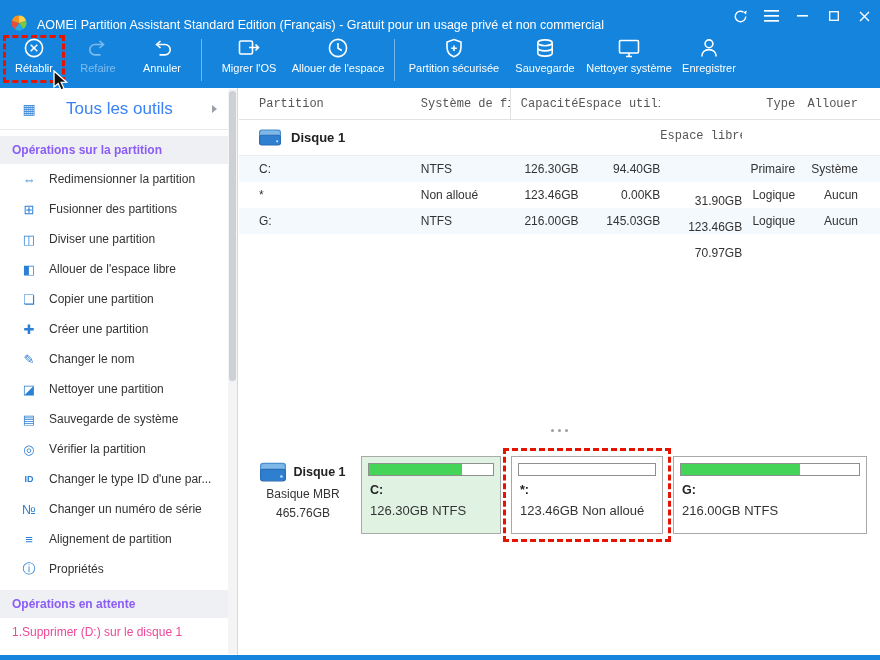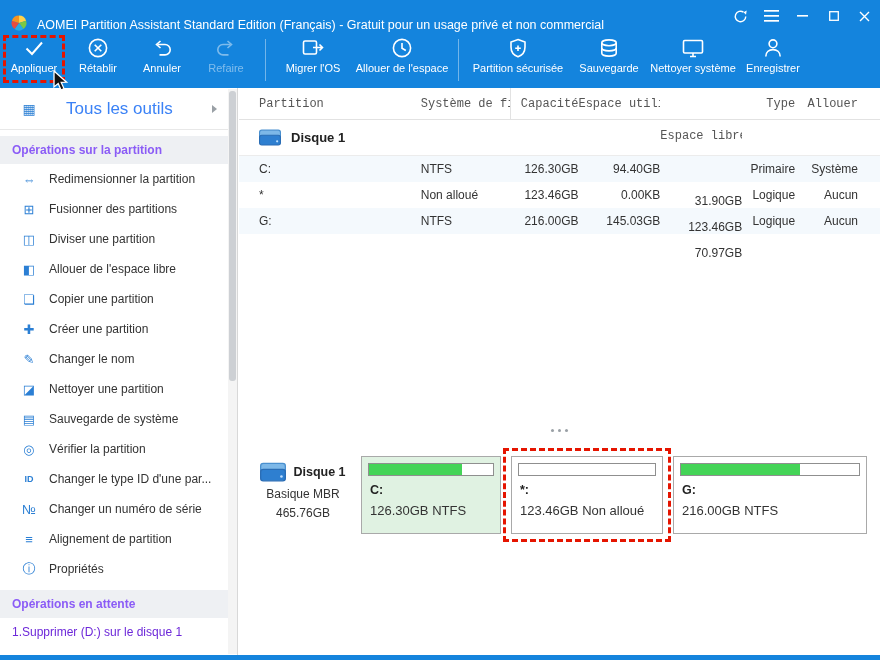--- a/index.html
+++ b/index.html
@@ -36,21 +36,21 @@
   .all-tools .lab { margin-left:28px; font-size:17px; color:#3b82f6; }
   .chev { position:absolute; right:20px; width:0; height:0;
           border-left:5px solid #9aa0a6; border-top:4px solid transparent; border-bottom:4px solid transparent; }
   .sec-head { height:28px; background:#eef0f3; display:flex; align-items:center;
               padding-left:12px; font-size:12px; font-weight:bold; color:#8b5cf6; margin-top:6px; }
   .sideitem { height:30px; display:flex; align-items:center; padding-left:20px;
               cursor:pointer; font-size:12px; color:#333; }
   .sideitem .lab { margin-left:11px; white-space:nowrap; }
   .id-glyph { font-size:9px; font-weight:bold; }
   .pending-item { height:28px; display:flex; align-items:center; padding-left:12px;
-                  font-size:12px; color:#6d28d9; cursor:pointer; }
+                  font-size:12px; color:#ec4899; cursor:pointer; }
   .sb-scroll { position:absolute; left:228px; top:89px; width:9px; height:565px; background:#f4f4f4; }
   .sb-thumb { position:absolute; left:1px; top:2px; width:7px; height:290px;
               background:#cdd0d4; border-radius:3px; }
 
   
   .main { position:absolute; left:239px; top:88px; width:641px; height:567px; background:#fff; }
   .thead { display:flex; height:32px; border-bottom:1px solid #e2e2e2; color:#555; font-size:12px;font-family:Liberation Mono, monospace; }
   .thead > div, .trow > div { height:100%; line-height:32px; white-space:nowrap; overflow:hidden; }
   .trow > div { line-height:26px; }
   .c1 { width:182px; padding-left:20px; text-align:left; }
@@ -140,44 +140,38 @@
       <svg width="11" height="11" viewBox="0 0 11 11">
           <path d="M1 1 L10 10 M10 1 L1 10" stroke="#fff" stroke-width="1.4"></path>
         </svg>
     </span>
   </span>
 </div>
 
 <div class="toolbar">
   <div class="tbtn" style="width:64px">
     <svg width="26" height="26" viewBox="0 0 26 26">
-      <path d="M5.5 13.5 L11 19 L21 7.5" fill="none" stroke="#fff" stroke-width="2"></path>
-    </svg>
-    <span class="tlabel">Appliquer</span>
-  </div>
-  <div class="tbtn" style="width:64px">
-    <svg width="26" height="26" viewBox="0 0 26 26">
       <circle cx="13" cy="13" r="8.6" fill="none" stroke="#fff" stroke-width="1.6"></circle>
       <path d="M9.7 9.7 L16.3 16.3 M16.3 9.7 L9.7 16.3" stroke="#fff" stroke-width="1.6"></path>
     </svg>
     <span class="tlabel">Rétablir</span>
   </div>
+  <div class="tbtn disabled" style="width:64px">
+    <svg width="26" height="26" viewBox="0 0 26 26">
+      <path d="M17.5 9.5 H10 A5.2 5.2 0 0 0 10 19.9 H15.5" fill="none" stroke="#fff" stroke-width="1.6"></path>
+      <path d="M14.5 6 L18.5 9.5 L14.5 13" fill="none" stroke="#fff" stroke-width="1.6"></path>
+    </svg>
+    <span class="tlabel">Refaire</span>
+  </div>
   <div class="tbtn" style="width:64px">
     <svg width="26" height="26" viewBox="0 0 26 26">
       <path d="M8.5 9.5 H16 A5.2 5.2 0 0 1 16 19.9 H10.5" fill="none" stroke="#fff" stroke-width="1.6"></path>
       <path d="M11.5 6 L7.5 9.5 L11.5 13" fill="none" stroke="#fff" stroke-width="1.6"></path>
     </svg>
     <span class="tlabel">Annuler</span>
-  </div>
-  <div class="tbtn disabled" style="width:64px">
-    <svg width="26" height="26" viewBox="0 0 26 26">
-      <path d="M17.5 9.5 H10 A5.2 5.2 0 0 0 10 19.9 H15.5" fill="none" stroke="#fff" stroke-width="1.6"></path>
-      <path d="M14.5 6 L18.5 9.5 L14.5 13" fill="none" stroke="#fff" stroke-width="1.6"></path>
-    </svg>
-    <span class="tlabel">Refaire</span>
   </div>
   <div class="tsep"></div>
   <div class="tbtn" style="width:80px">
     <svg width="26" height="26" viewBox="0 0 26 26">
       <rect x="3.5" y="6" width="13" height="13" rx="1.5" fill="none" stroke="#fff" stroke-width="1.6"></rect>
       <path d="M13 12.5 H22.5 M19.5 9.5 L22.5 12.5 L19.5 15.5" fill="none" stroke="#fff" stroke-width="1.6"></path>
     </svg>
     <span class="tlabel">Migrer l'OS</span>
   </div>
   <div class="tbtn" style="width:98px">

